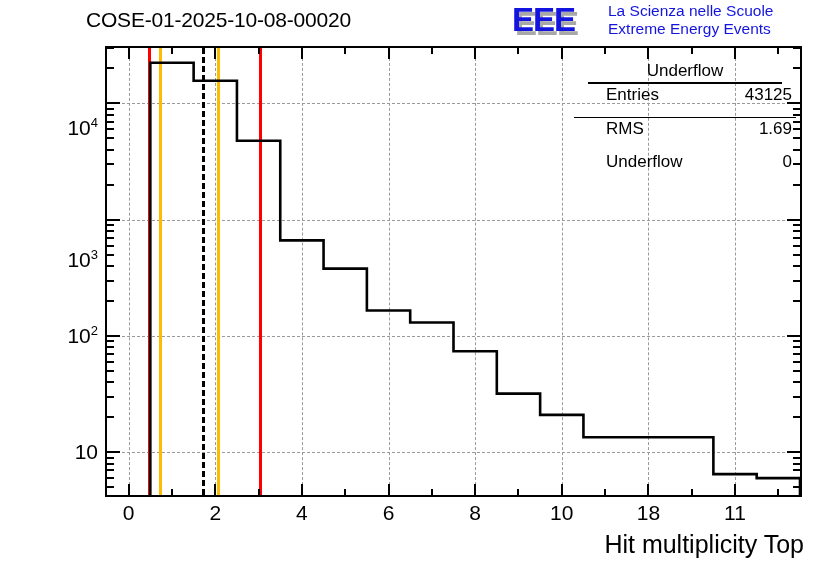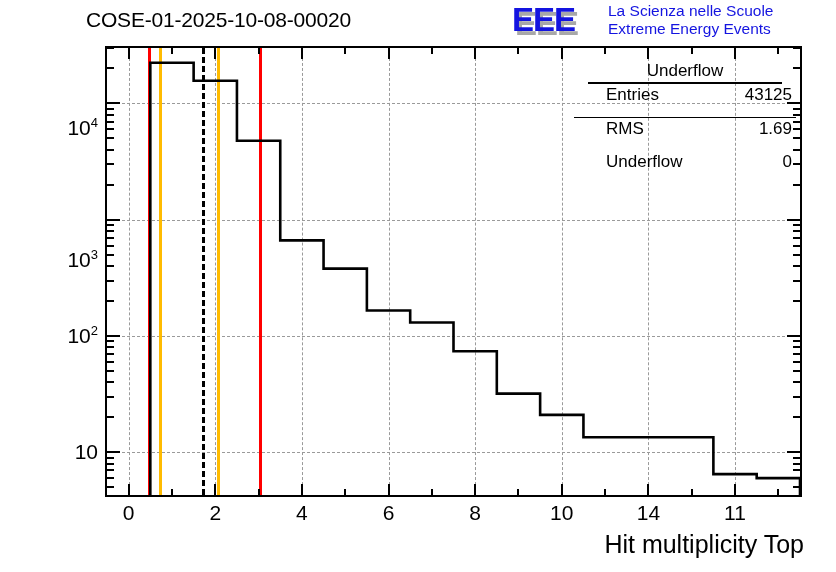--- a/index.html
+++ b/index.html
@@ -330,21 +330,21 @@
       </div>
   </div>
 
   <div id="xlabels">
       <div class="xlab" style="left: 128.656px; top: 501px;">0</div>
       <div class="xlab" style="left: 215.281px; top: 501px;">2</div>
       <div class="xlab" style="left: 301.906px; top: 501px;">4</div>
       <div class="xlab" style="left: 388.531px; top: 501px;">6</div>
       <div class="xlab" style="left: 475.156px; top: 501px;">8</div>
       <div class="xlab" style="left: 561.781px; top: 501px;">10</div>
-      <div class="xlab" style="left: 648.406px; top: 501px;">14</div>
+      <div class="xlab" style="left: 648.406px; top: 501px;">18</div>
       <div class="xlab" style="left: 735.031px; top: 501px;">11</div>
     </div>
   <div id="ylabels">
       <div class="ylab" style="top: 452.374px; right: 738px;">10</div>
       <div class="ylab" style="top: 336.078px; right: 738px;">10<sup>2</sup></div>
       <div class="ylab" style="top: 224px; right: 738px; margin-top: 36px;">10<sup>3</sup></div>
       <div class="ylab" style="top: 103.487px; right: 738px; margin-top: 25px;">10<sup>4</sup></div>
     </div>
 
   <div class="axis-title-x">Hit multiplicity Top</div>

